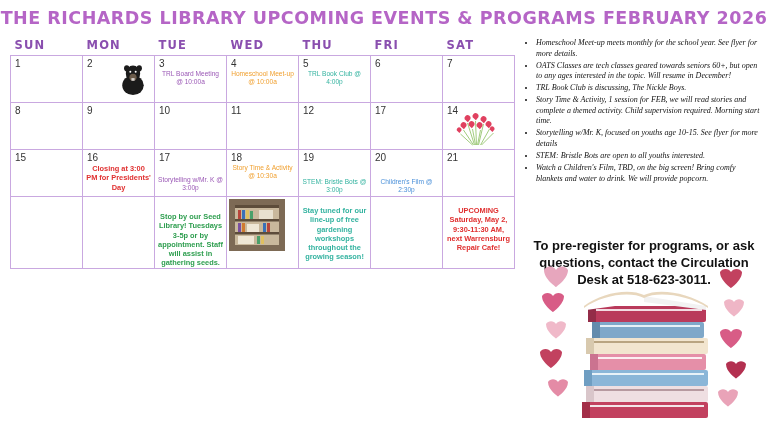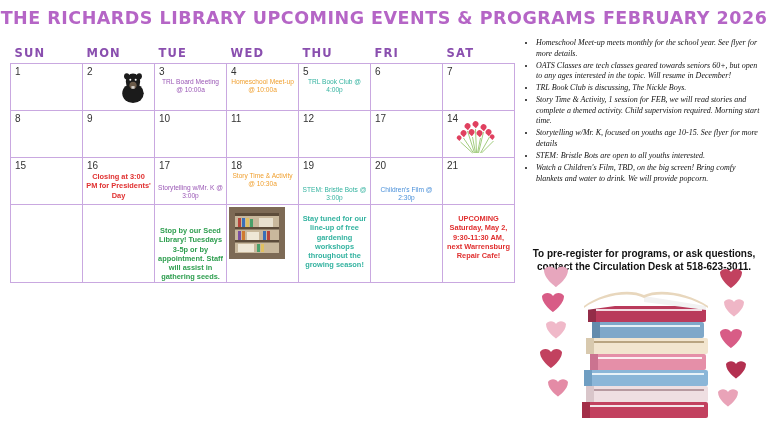--- a/index.html
+++ b/index.html
@@ -22,21 +22,21 @@
     font-size:17.5px;
     font-weight:bold;
     letter-spacing:0.5px;
     color:#b565c6;
     font-family:"DejaVu Sans", sans-serif;
     text-transform:uppercase;
   }
   
   .cal {
     position:absolute;
-    left:10px; top:44px;
+    left:10px; top:36px;
     width:505px;
     border-collapse:collapse;
     table-layout:fixed;
   }
   .cal th {
     font-size:11.5px;
     font-weight:bold;
     color:#8a4faf;
     letter-spacing:1.2px;
     padding:2px 0 3px 4px;
@@ -92,26 +92,25 @@
     font-size:8px;
     line-height:1.32;
     color:#111;
   }
   .notes ul { margin:0; padding-left:12px; }
   .notes li { margin-bottom:1.5px;font-family:Liberation Serif, serif; }
   .notes em { font-style:italic; }
   .pre-register {
     position:absolute;
     left:524px; top:238px; width:240px;
-    font-size:10px;
+    font-size:13px;
     font-weight:bold;
     text-align:center;
     line-height:1.3;
     color:#111;
-    margin-top:9px;
   }
   
   .art {
     position:absolute;
     left:524px; top:262px;
     width:240px; height:165px;
   }
   
   .photo {
     position:absolute;
@@ -255,21 +254,21 @@
         <td>
             <span class="daynum">21</span>
           </td>
       </tr>
 
 
       <tr>
         <td class="tall"></td>
         <td class="tall"></td>
         <td class="tall cellpad">
-          <span class="ev big c-green" style="margin-top:20px">Stop by our Seed Library! Tuesdays 3-5p or by appointment. Staff will assist in gathering seeds.</span>
+          <span class="ev big c-green" style="margin-top:14px">Stop by our Seed Library! Tuesdays 3-5p or by appointment. Staff will assist in gathering seeds.</span>
         </td>
         <td class="tall">
           <div class="photo">
             <svg viewBox="0 0 56 52" width="56" height="52">
               <rect width="56" height="52" fill="#7d6a55"></rect>
               <rect x="6" y="6" width="44" height="40" fill="#c9b89c"></rect>
               <rect x="6" y="6" width="44" height="3" fill="#5d4c3a"></rect>
               <rect x="6" y="20" width="44" height="2.5" fill="#5d4c3a"></rect>
               <rect x="6" y="33" width="44" height="2.5" fill="#5d4c3a"></rect>
               <rect x="9" y="11" width="3" height="9" fill="#b8443a"></rect>

